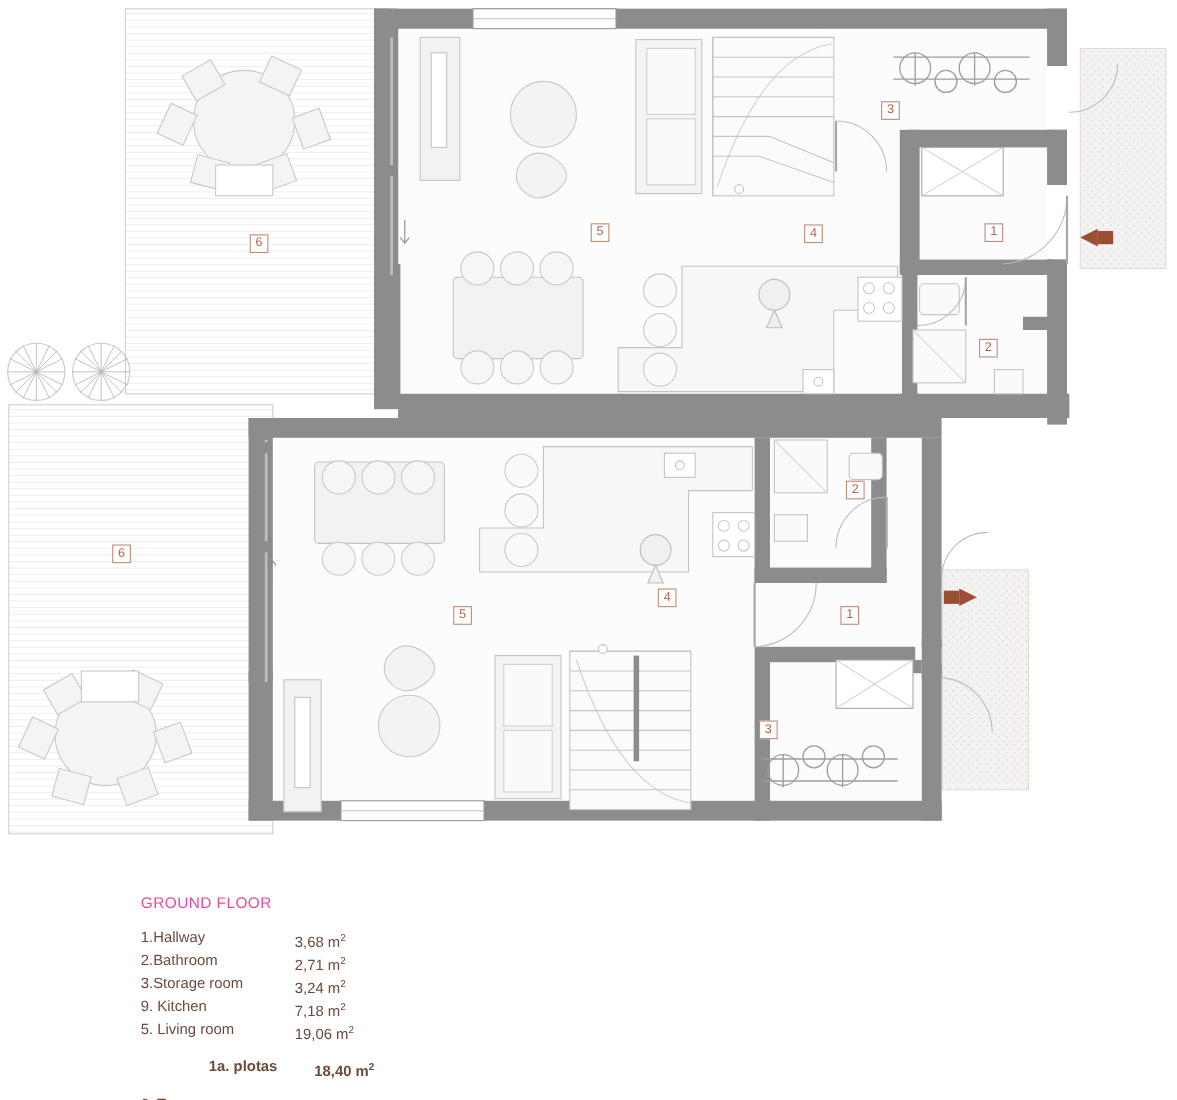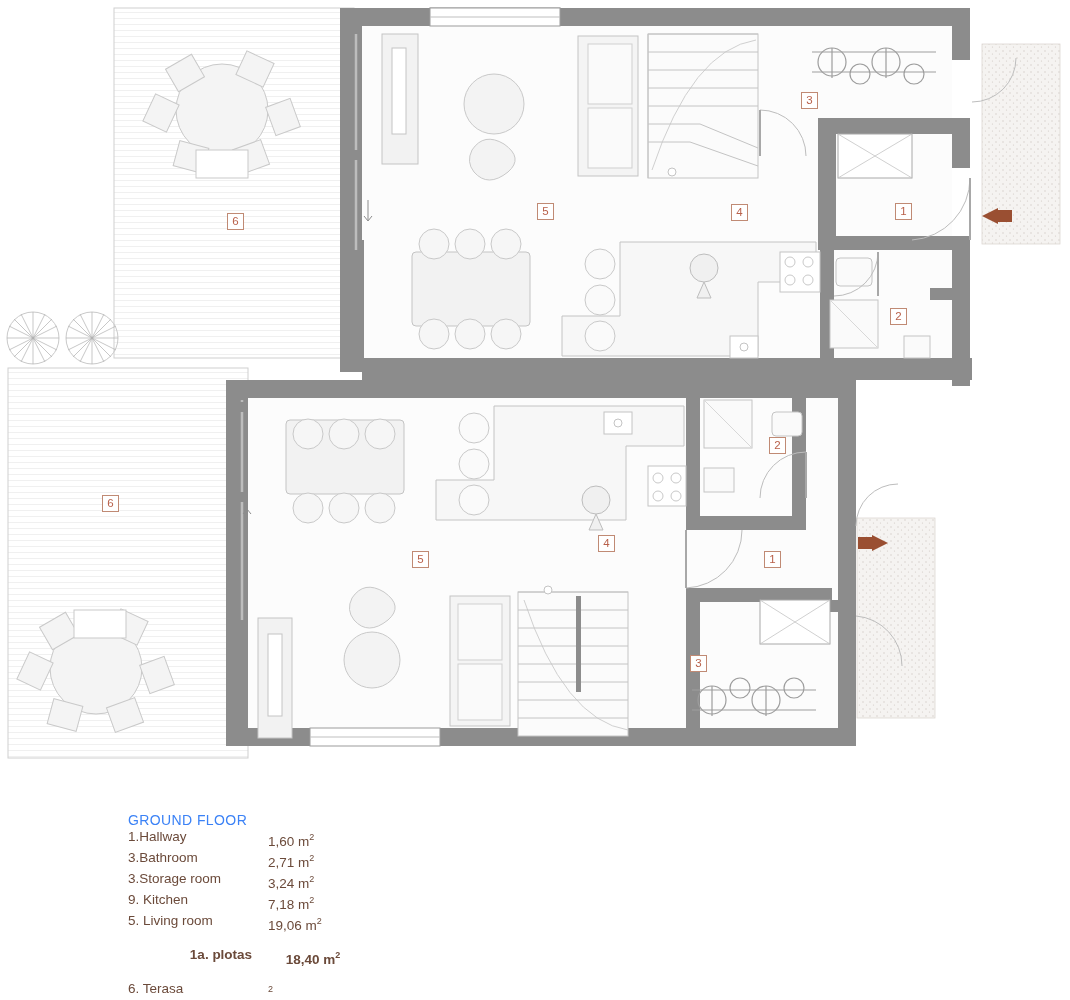--- a/index.html
+++ b/index.html
@@ -13,23 +13,24 @@
   #plan{position:absolute;left:0;top:0;width:1070px;height:1000px;}
   .legend{
     position:absolute;
     left:128px;top:812px;
     width:420px;
     color:#6b4a3a;
     font-size:13.5px;
     line-height:16.6px;
   }
   .legend .title{
-    color:#3b82f6;
+    color:#ec4899;
     font-size:14px;
     letter-spacing:.4px;
+    margin-bottom:15px;
   }
   .legend table{border-collapse:collapse;}
   .legend td{padding:0;font-size:13.5px;color:#6b4a3a;vertical-align:top;}
   .legend td.name{width:140px;white-space:nowrap;margin-top:16px;}
   .legend td.val{width:90px;white-space:nowrap;}
   .legend tr.spacer td{height:13px;}
   .legend .total td{font-weight:bold;text-align:center;}
   .legend .total td.name{padding-left:46px;width:94px;}
   sup{font-size:9px;vertical-align:super;}
   .roomnum{
@@ -393,24 +394,24 @@
   <div class="roomnum" style="left:764px;top:551px;">1</div>
   <div class="roomnum" style="left:690px;top:655px;">3</div>
 </div>
 
 <div class="legend">
   <div class="title">GROUND FLOOR</div>
   <table>
     <tbody>
         <tr>
       <td class="name">1.Hallway</td>
-      <td class="val"><span>1,60 m</span><sup>2</sup></td>
+      <td class="val"><span>3,68 m</span><sup>2</sup></td>
     </tr>
     <tr>
-      <td class="name">3.Bathroom</td>
+      <td class="name">2.Bathroom</td>
       <td class="val"><span>2,71 m</span><sup>2</sup></td>
     </tr>
     <tr>
       <td class="name">3.Storage room</td>
       <td class="val"><span>3,24 m</span><sup>2</sup></td>
     </tr>
     <tr>
       <td class="name">9. Kitchen</td>
       <td class="val"><span>7,18 m</span><sup>2</sup></td>
     </tr>

